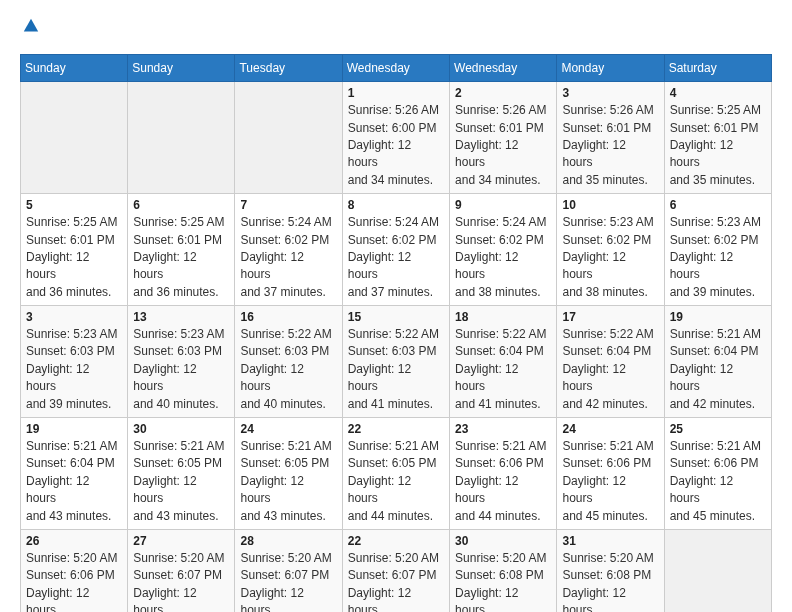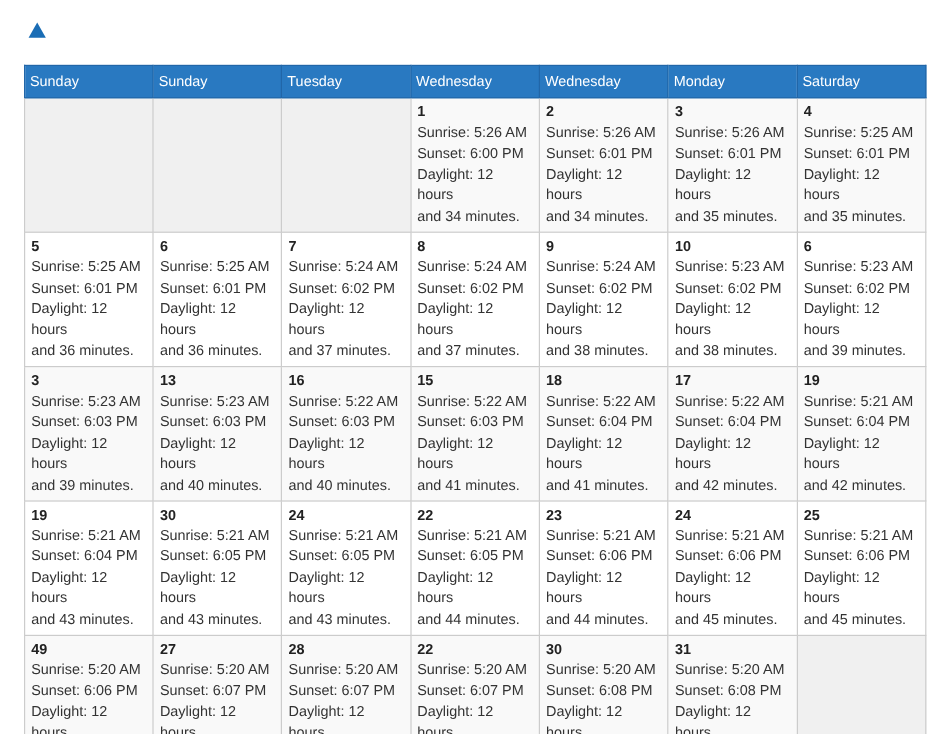--- a/index.html
+++ b/index.html
@@ -230,21 +230,21 @@
           <div class="day-num">24</div>
           <div class="day-info">Sunrise: 5:21 AM<br>Sunset: 6:06 PM<br>Daylight: 12 hours<br>and 45 minutes.</div>
         </td>
         <td>
           <div class="day-num">25</div>
           <div class="day-info">Sunrise: 5:21 AM<br>Sunset: 6:06 PM<br>Daylight: 12 hours<br>and 45 minutes.</div>
         </td>
       </tr>
       <tr>
         <td>
-          <div class="day-num">49</div>
+          <div class="day-num">26</div>
           <div class="day-info">Sunrise: 5:20 AM<br>Sunset: 6:06 PM<br>Daylight: 12 hours<br>and 45 minutes.</div>
         </td>
         <td>
           <div class="day-num">27</div>
           <div class="day-info">Sunrise: 5:20 AM<br>Sunset: 6:07 PM<br>Daylight: 12 hours<br>and 46 minutes.</div>
         </td>
         <td>
           <div class="day-num">28</div>
           <div class="day-info">Sunrise: 5:20 AM<br>Sunset: 6:07 PM<br>Daylight: 12 hours<br>and 46 minutes.</div>
         </td>

